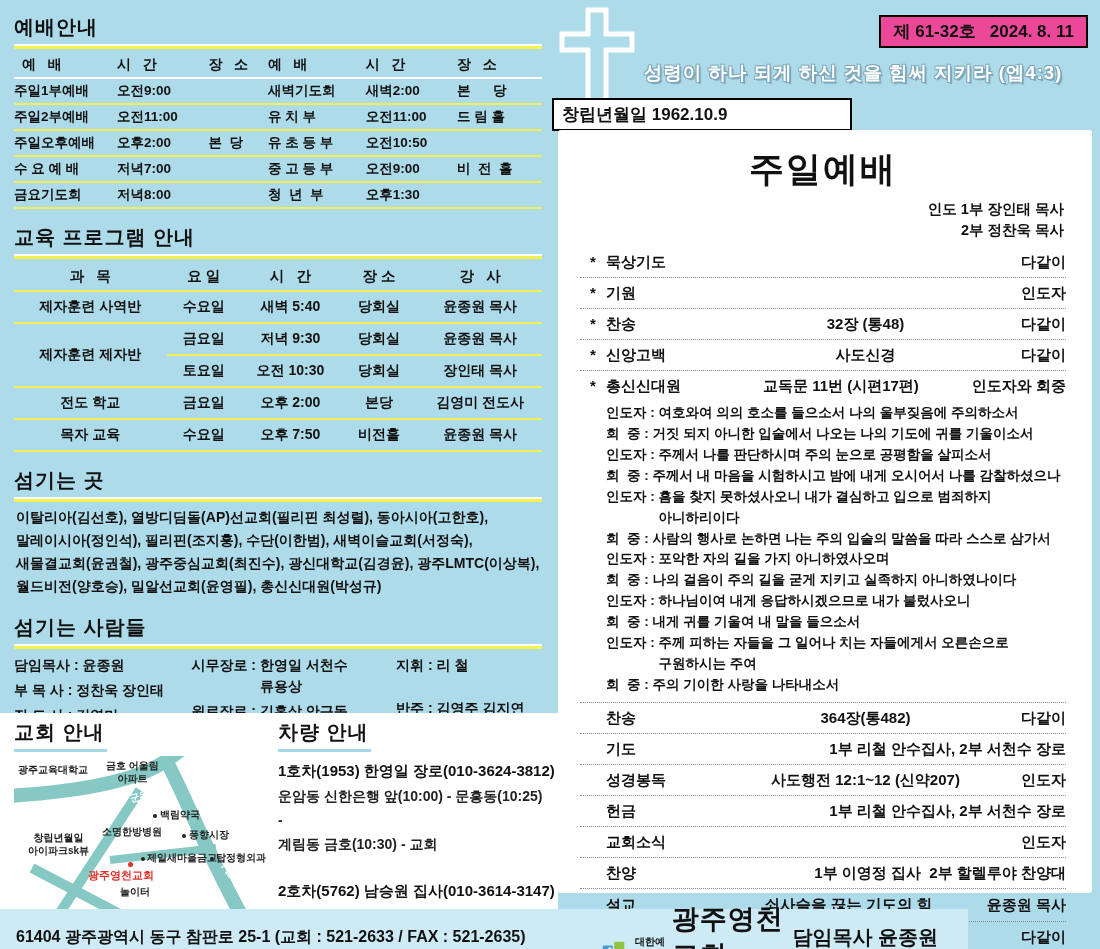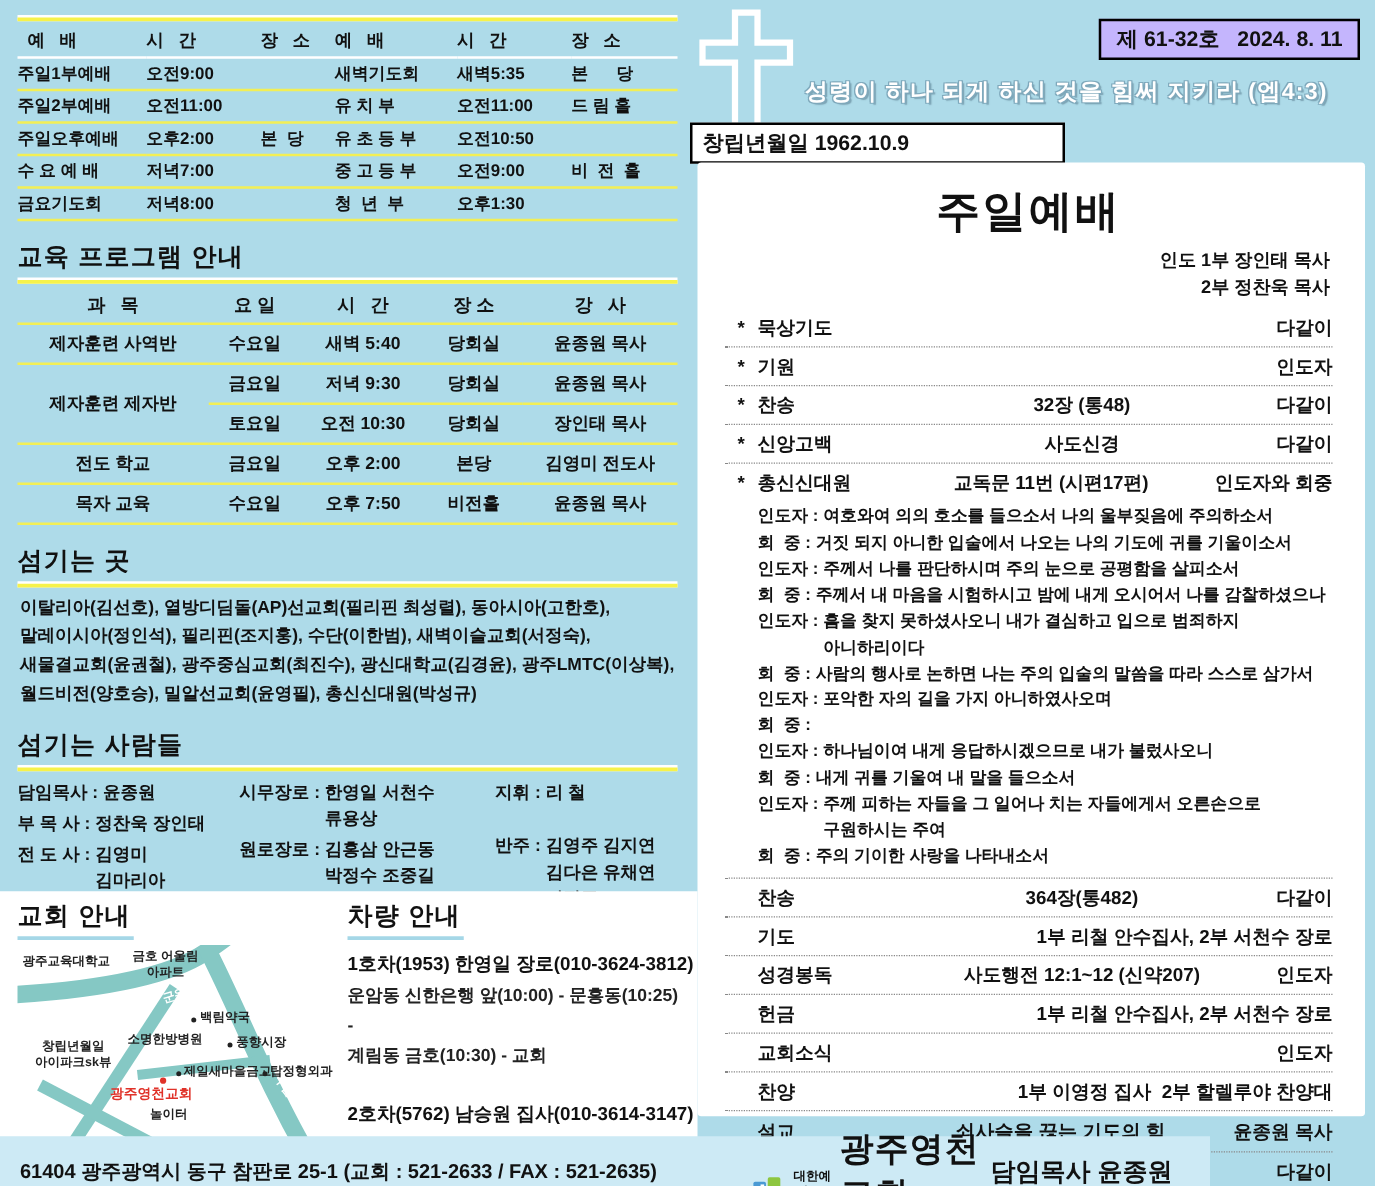--- a/index.html
+++ b/index.html
@@ -33,21 +33,21 @@
   .map-dot{position:absolute;width:4px;height:4px;border-radius:50%;background:#222;}
   .map-road-label{position:absolute;font-size:9.5px;font-weight:800;color:#ffffff;white-space:nowrap;}
   .church-red{color:#e03229;font-weight:800;}
   #vehicle-guide{position:absolute;left:278px;top:6px;width:272px;}
   .bus-title{font-size:15px;font-weight:800;margin-top:10px;white-space:nowrap;}
   .bus-route{font-size:14px;font-weight:600;line-height:1.7;margin-top:4px;white-space:pre-line;color:#222;}
 
   
   #right-header{position:absolute;left:548px;top:0;width:552px;height:130px;}
   #cross{position:absolute;left:10px;top:6px;}
-  #issue-box{position:absolute;right:12px;top:15px;background:#c4b5fd;border:2.5px solid #000;padding:3px 12px;font-size:17px;font-weight:800;white-space:pre;}
+  #issue-box{position:absolute;right:12px;top:15px;background:#ec4899;border:2.5px solid #000;padding:3px 12px;font-size:17px;font-weight:800;white-space:pre;}
   #verse{position:absolute;left:70px;top:60px;width:470px;text-align:center;font-size:18.5px;font-weight:800;color:#ffffff;letter-spacing:1px;word-break:keep-all;
          text-shadow:1px 1px 0 #7fa9bc,-1px -1px 0 #7fa9bc,1px -1px 0 #7fa9bc,-1px 1px 0 #7fa9bc,2px 2px 1px rgba(60,90,110,.45);}
   #founding-box{position:absolute;left:4px;top:98px;width:300px;background:#fff;border:2px solid #000;padding:3px 8px;font-size:17px;font-weight:800;box-sizing:border-box;}
 
   
   #right-panel{position:absolute;left:558px;top:130px;width:534px;height:763px;background:#ffffff;box-sizing:border-box;padding:10px 26px 0 22px;border-radius:3px;}
   #service-title{text-align:center;font-size:35px;font-weight:800;letter-spacing:2px;margin-top:6px;}
   #service-leaders{text-align:right;font-size:14.5px;font-weight:700;line-height:1.45;margin:6px 2px 6px 0;white-space:pre-line;}
   .orow{display:flex;align-items:baseline;border-bottom:1px dotted #888;padding:6px 0 5px;font-size:15px;font-weight:700;}
   .orow .star{width:26px;text-align:center;flex:none;}
@@ -72,20 +72,21 @@
   #footer-pastor{font-size:20px;font-weight:800;margin-left:auto;margin-right:30px;white-space:nowrap;}
 </style>
 </head>
 <body>
 
 <div id="page">
 
   <div id="left-top">
 
     <div>
+      <div class="sec-title">예배안내</div>
       <div class="rule"></div>
       <table class="sched">
         <colgroup>
             <col style="width:97px">
             <col style="width:86px">
             <col style="width:56px">
             <col style="width:92px">
             <col style="width:86px">
             <col style="width:80px">
           </colgroup>
@@ -96,21 +97,21 @@
           <th>장   소</th>
           <th>예   배</th>
           <th>시   간</th>
           <th>장   소</th>
         </tr>
         <tr>
           <td>주일1부예배</td>
               <td>오전9:00</td>
               <td></td>
               <td>새벽기도회</td>
-              <td>새벽5:35</td>
+              <td>새벽2:00</td>
               <td>본      당</td>
         </tr>
         <tr>
           <td>주일2부예배</td>
               <td>오전11:00</td>
               <td></td>
               <td>유 치 부</td>
               <td>오전11:00</td>
               <td>드 림 홀</td>
         </tr>
@@ -373,20 +374,21 @@
       <div class="rline cong">
           <span class="spk">회  중</span>
           <span class="txt">사람의 행사로 논하면 나는 주의 입술의 말씀을 따라 스스로 삼가서</span>
         </div>
       <div class="rline">
           <span class="spk">인도자</span>
           <span class="txt">포악한 자의 길을 가지 아니하였사오며</span>
         </div>
       <div class="rline cong">
           <span class="spk">회  중</span>
+          <span class="txt">나의 걸음이 주의 길을 굳게 지키고 실족하지 아니하였나이다</span>
         </div>
       <div class="rline">
           <span class="spk">인도자</span>
           <span class="txt">하나님이여 내게 응답하시겠으므로 내가 불렀사오니</span>
         </div>
       <div class="rline cong">
           <span class="spk">회  중</span>
           <span class="txt">내게 귀를 기울여 내 말을 들으소서</span>
         </div>
       <div class="rline">

